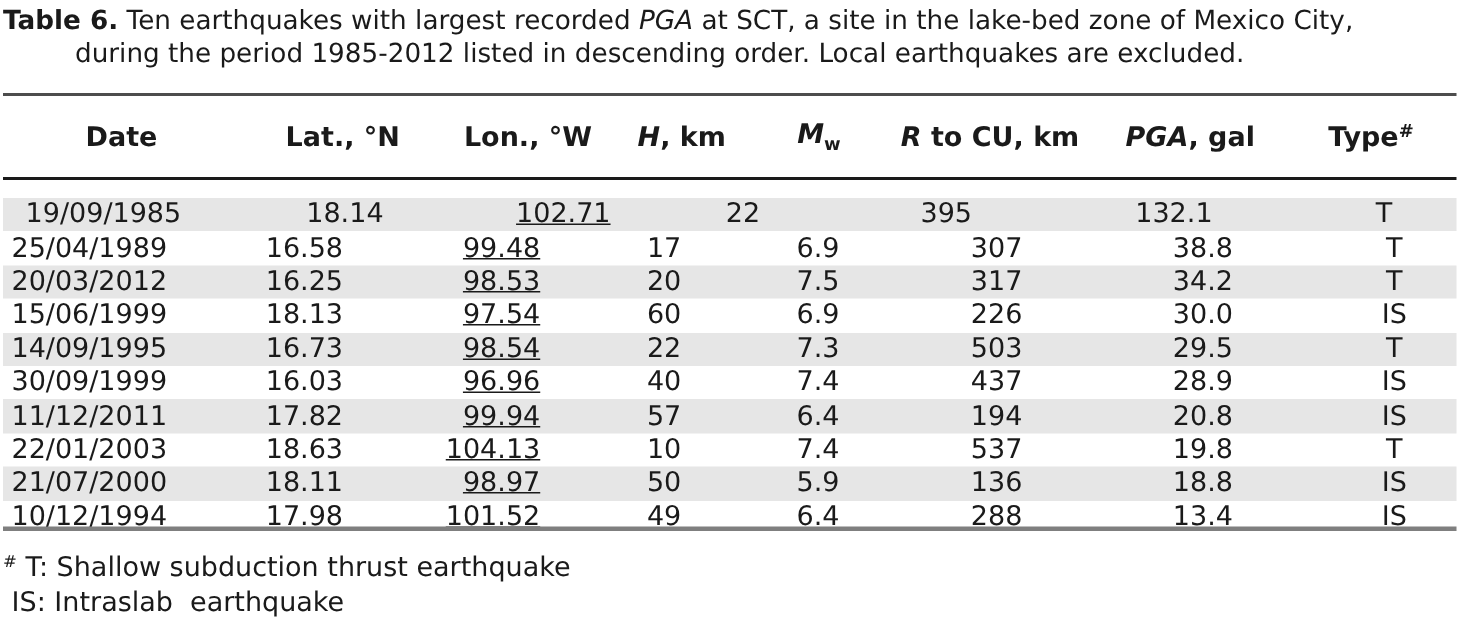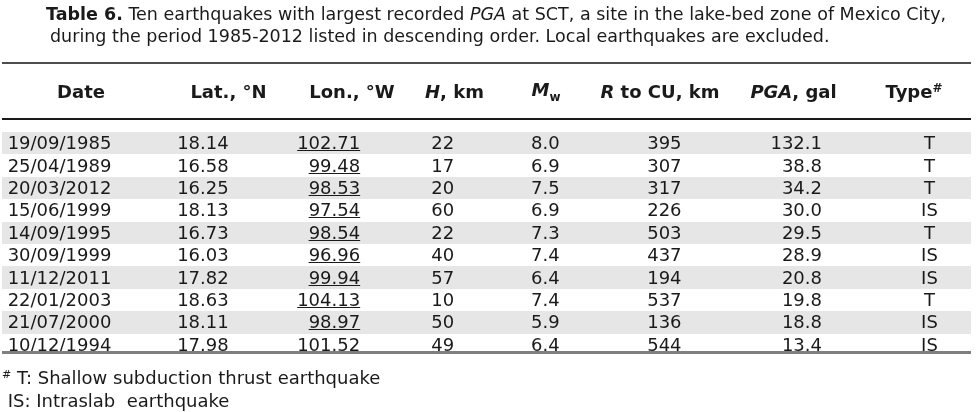--- a/index.html
+++ b/index.html
@@ -11,21 +11,21 @@
     overflow: hidden;
     position: relative;
   }
   
   .caption {
     position: absolute; top: 3px; left: 2px; right: 0;
     font-size: 17.5px; line-height: 22px;
   }
   .cap-line1 { white-space: pre; }
   .cap-line2 { margin-left: 48px; white-space: pre; }
-  .caption b { font-weight: bold; margin-left: 44px; }
+  .caption b { font-weight: bold; }
 
   
   .tablewrap {
     position: absolute; top: 62px; left: 2px; width: 969px;
     border-top: 2px solid var(--rule-top, #4d4d4d);
   }
   .thead {
     display: flex; align-items: center; height: 56px;
     border-bottom: 2px solid var(--rule-header, #1a1a1a);
     font-weight: bold; font-size: 18px;
@@ -83,21 +83,20 @@
     <div class="cell c6"><i>PGA</i><span>, gal</span></div>
     <div class="cell c7"><span>Type</span><sup>#</sup></div>
   </div>
   <div class="spacer"></div>
   <div id="table-body">
       <div class="trow striped">
         <div class="cell c0">19/09/1985</div>
         <div class="cell c1">18.14</div>
         <div class="cell c2">102.71</div>
         <div class="cell c3">22</div>
-        <div class="cell c4">8.0</div>
         <div class="cell c5">395</div>
         <div class="cell c6">132.1</div>
         <div class="cell c7">T</div>
       </div>
       <div class="trow">
         <div class="cell c0">25/04/1989</div>
         <div class="cell c1">16.58</div>
         <div class="cell c2">99.48</div>
         <div class="cell c3">17</div>
         <div class="cell c4">6.9</div>
@@ -174,21 +173,21 @@
         <div class="cell c5">136</div>
         <div class="cell c6">18.8</div>
         <div class="cell c7">IS</div>
       </div>
       <div class="trow">
         <div class="cell c0">10/12/1994</div>
         <div class="cell c1">17.98</div>
         <div class="cell c2">101.52</div>
         <div class="cell c3">49</div>
         <div class="cell c4">6.4</div>
-        <div class="cell c5">544</div>
+        <div class="cell c5">288</div>
         <div class="cell c6">13.4</div>
         <div class="cell c7">IS</div>
       </div>
     </div>
 </div>
 
 <div class="rule-bottom"></div>
 
 <div class="footnotes">
   <div class="fn-line"><sup>#</sup><span> T: Shallow subduction thrust earthquake</span></div>

